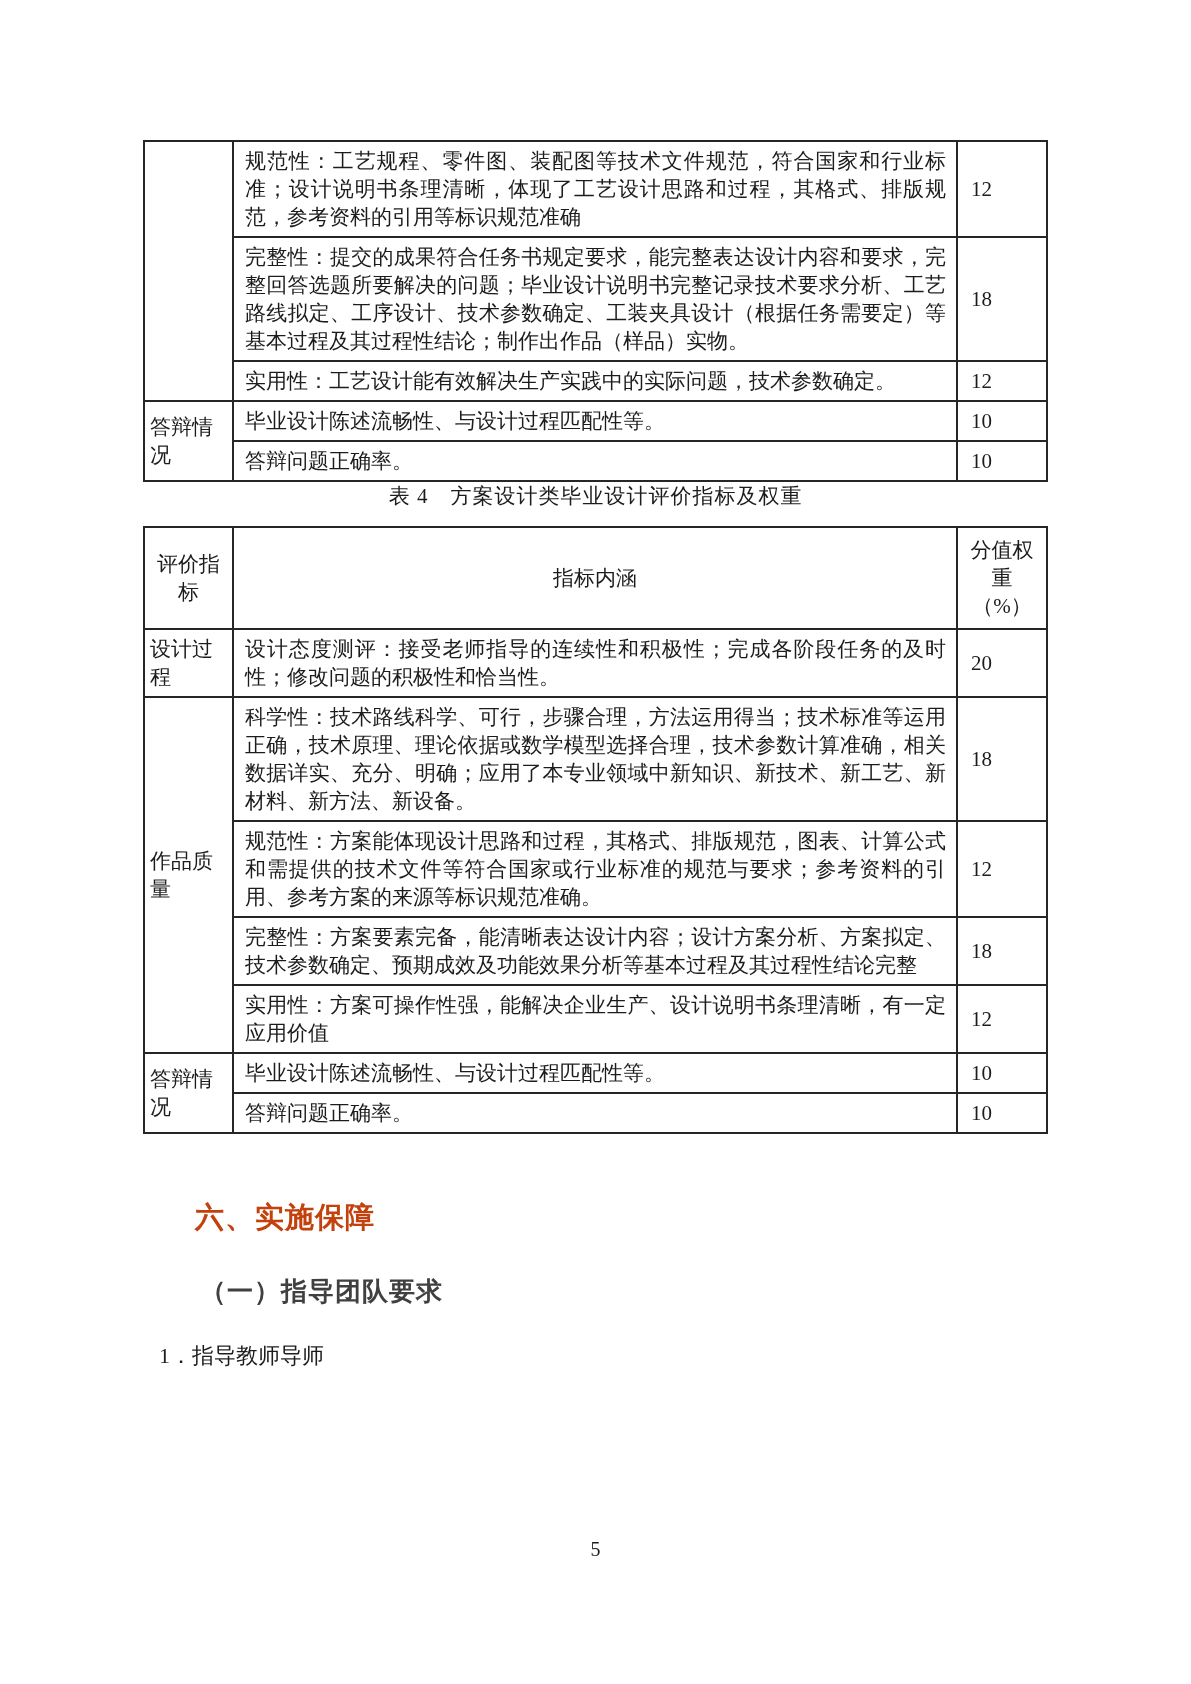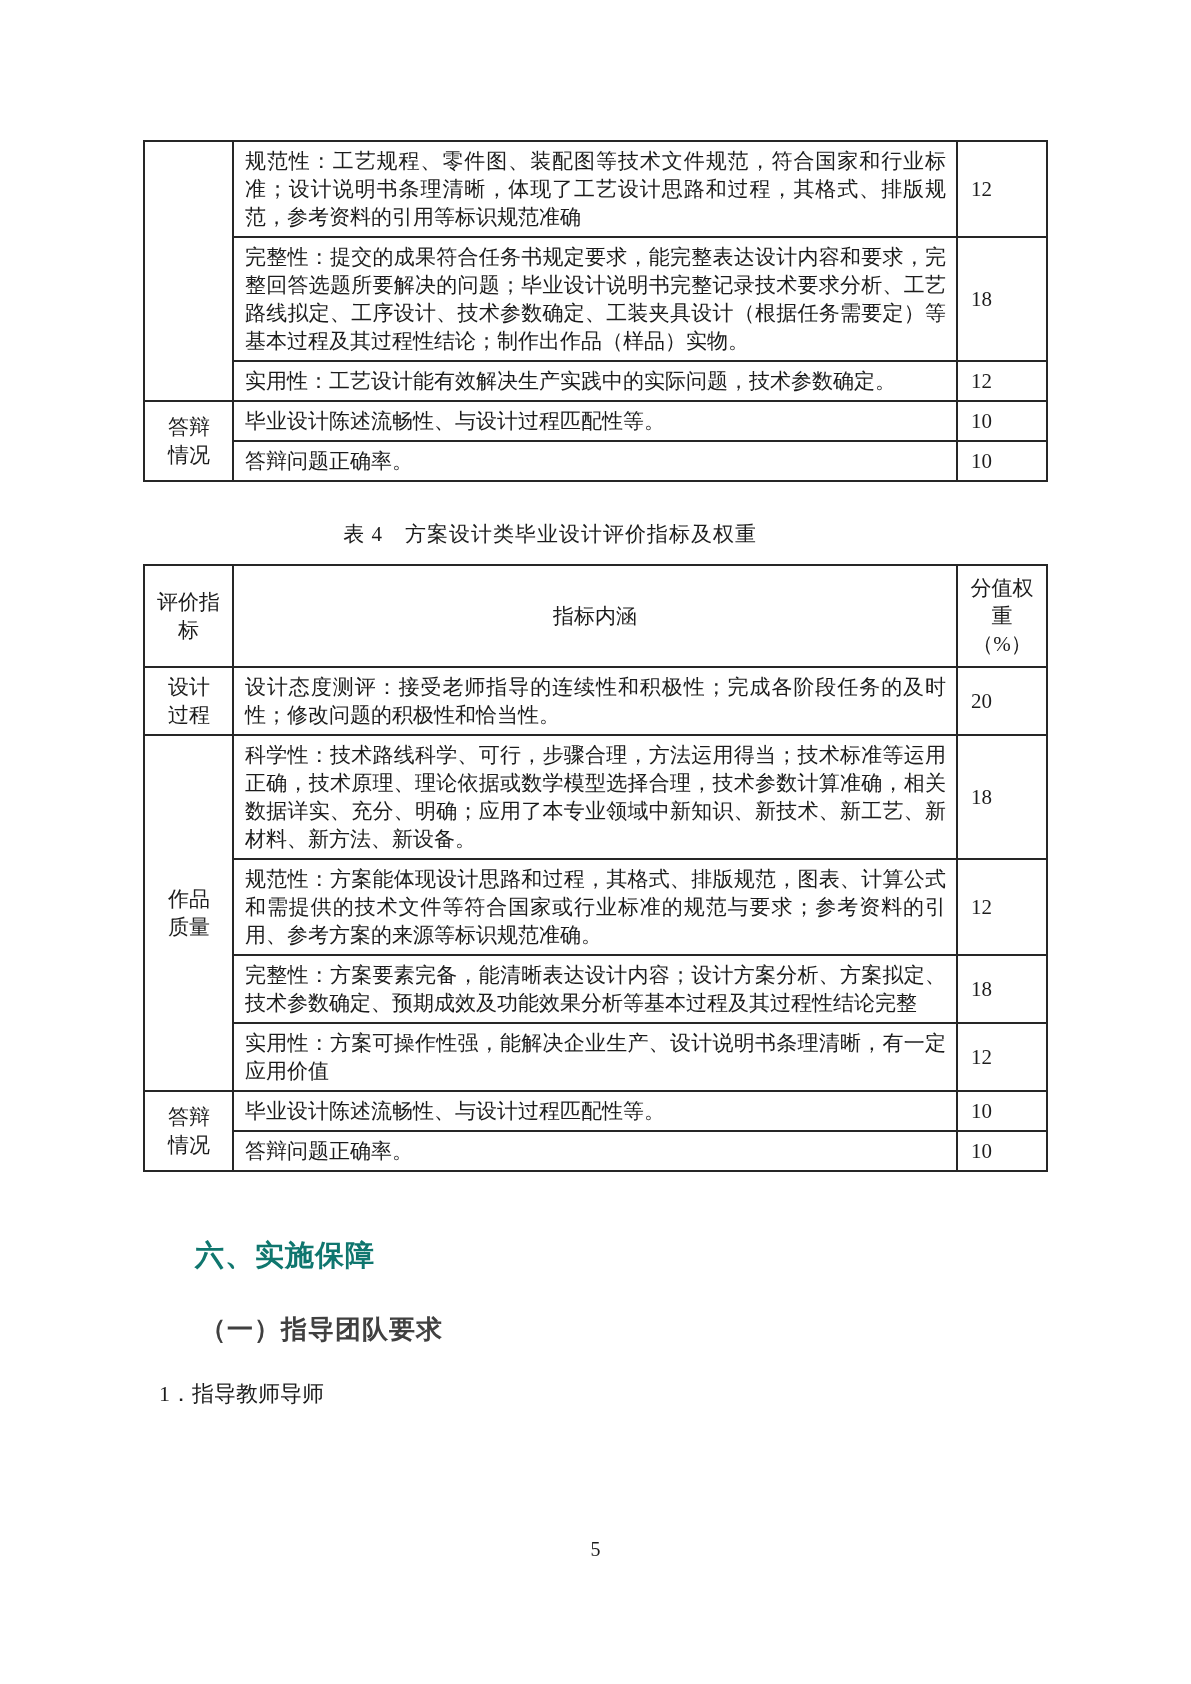--- a/index.html
+++ b/index.html
@@ -11,68 +11,67 @@
     margin: 0 auto;
     background: #ffffff;
     color: #1c1c1c;
     font-family: "Liberation Serif", "DejaVu Serif", serif;
     overflow: hidden;
   }
   .content {
     position: absolute;
     left: 143px;
     top: 0;
-    width: 814px;
+    width: 905px;
   }
   table.doc-table {
     border-collapse: collapse;
     width: 905px;
     table-layout: fixed;
     font-size: 21px;
     line-height: 28px;
   }
   table.doc-table td {
     border: 2px solid #262626;
     vertical-align: middle;
   }
   td.group-col {
     width: 89px;
-    text-align: right;
-    padding: 4px 22px;
+    text-align: left;
+    padding: 4px 5px;
   }
   td.content-col {
     padding: 5px 10px 5px 11px;
     text-align: justify;
     text-justify: inter-character;
   }
   td.score-col {
     width: 90px;
     text-align: left;
     padding: 4px 13px;
   }
   td.header-cell {
     text-align: center;
     padding: 8px 5px;
   }
   td.prewrap { white-space: pre-line; }
   .t1 { margin-top: 140px; }
   .t4-caption {
-    margin-top: 38px;
     text-align: center;
     font-size: 21px;
     letter-spacing: 1px;
   }
   .t4 { margin-top: 16px; }
   .h-section {
     margin-top: 64px;
     padding-left: 52px;
     font-family: "Liberation Sans", "DejaVu Sans", sans-serif;
     font-weight: bold;
     font-size: 29px;
-    color: #0f766e;
+    color: #c2410c;
     letter-spacing: 1px;
   }
   .h-subsection {
     margin-top: 36px;
     padding-left: 57px;
     font-family: "Liberation Sans", "DejaVu Sans", sans-serif;
     font-weight: bold;
     font-size: 26px;
     color: #404040;
     letter-spacing: 1px;

